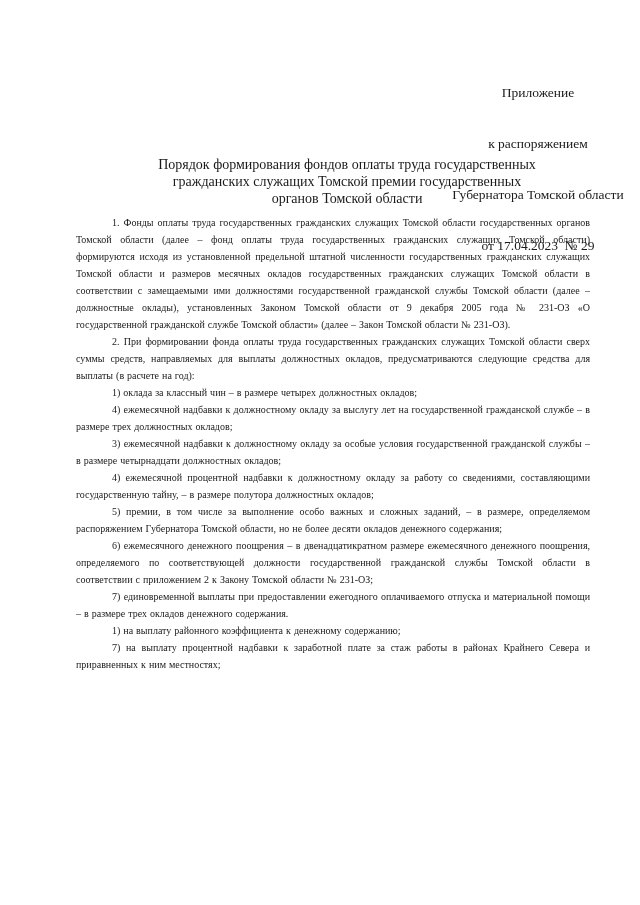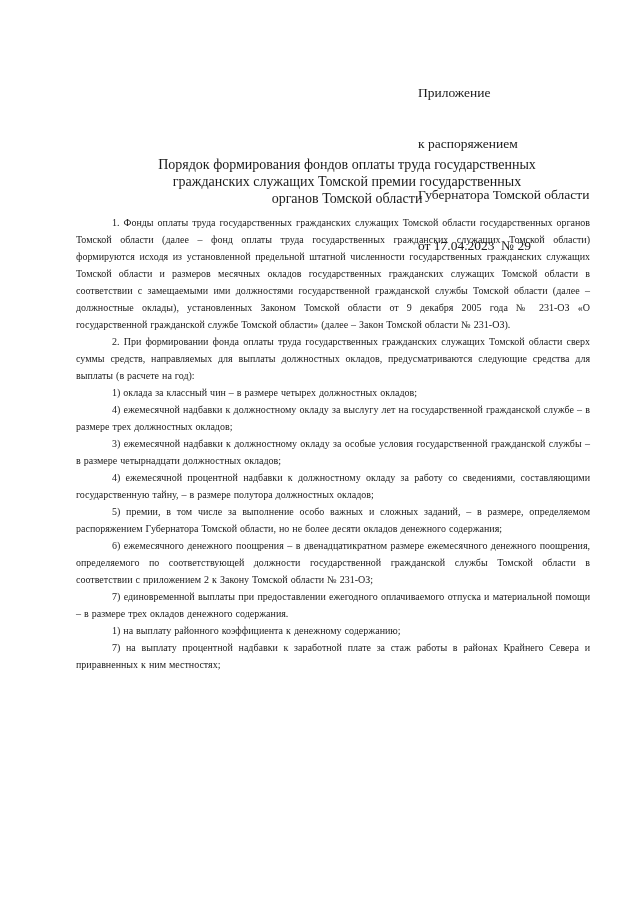--- a/index.html
+++ b/index.html
@@ -11,26 +11,26 @@
   .page {
     position: relative;
     width: 640px;
     height: 905px;
     background: #ffffff;
     color: #1a1a1a;
     overflow: hidden;
   }
   .header-block {
     position: absolute;
-    left: 418px;
+    left: 443px;
     top: 50px;
     width: 190px;
     font-size: 13.5px;
     line-height: 17px;
-    text-align: left;
+    text-align: center;
     white-space: pre;
   }
   .title-block {
     position: absolute;
     left: 90px;
     top: 156px;
     width: 514px;
     text-align: center;
     font-size: 14px;
     line-height: 17px;

